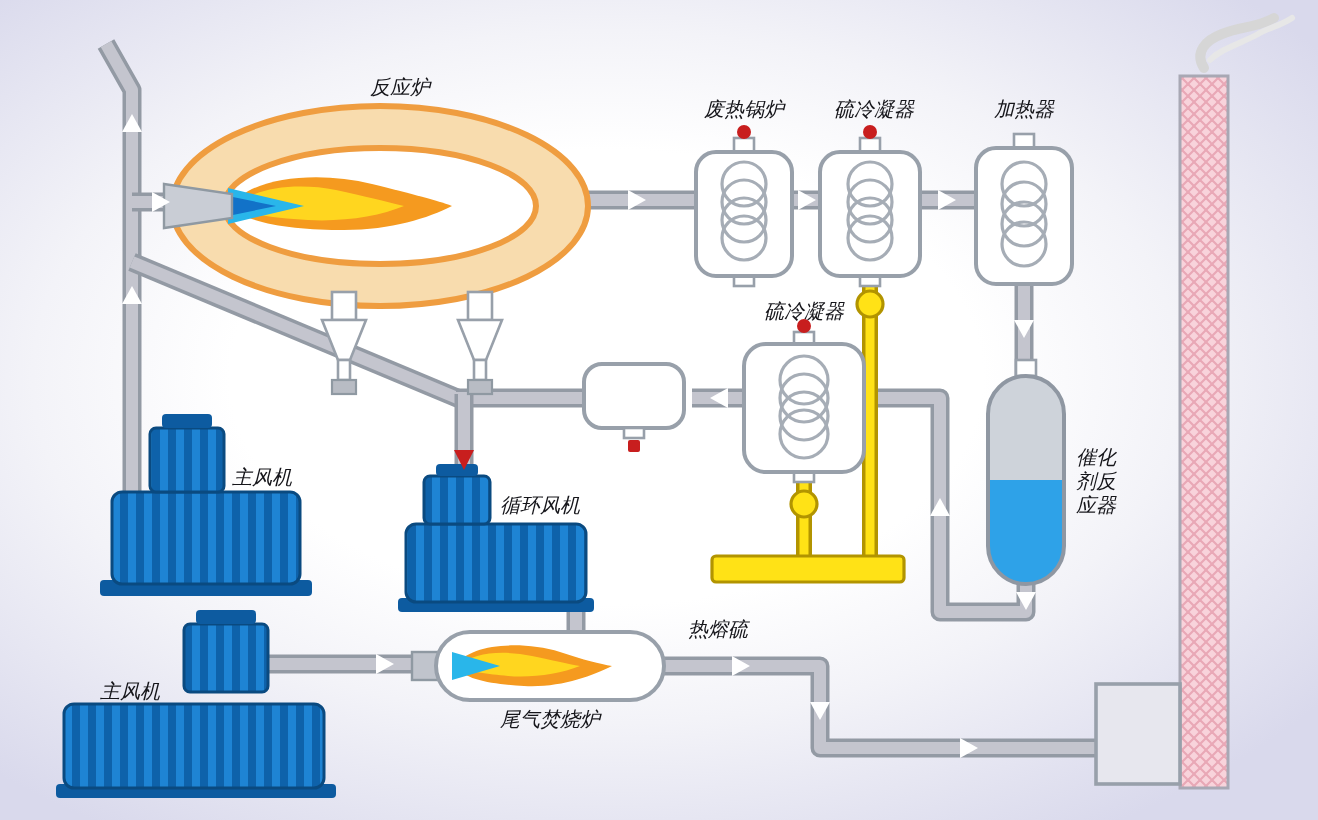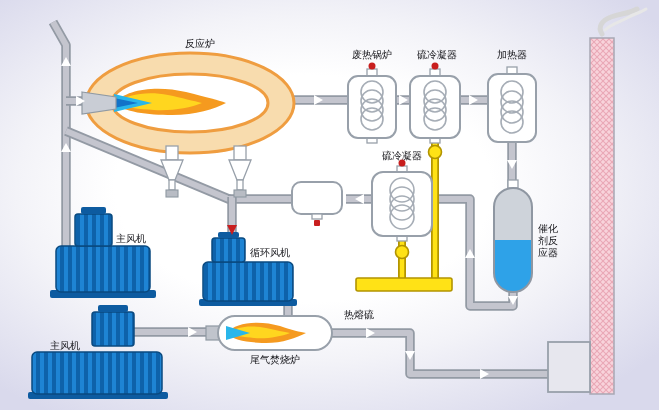--- a/index.html
+++ b/index.html
@@ -2,20 +2,21 @@
 <html><head>
 <meta charset="utf-8">
 <style>
   html,body{margin:0;padding:0;}
   .stage{
     position:relative;
     width:659px;height:410px;
     overflow:hidden;
     background: radial-gradient(ellipse 68% 66% at 46% 46%, #ffffff 42%, #f3f3f8 64%, #d9d9ec 100%);
     font-family:"Liberation Sans",sans-serif;
+    font-style:italic;
   }
   svg{position:absolute;left:0;top:0;}
   .po{fill:none;stroke:#939aa4;stroke-width:9.5;stroke-linejoin:round;}
   .pi{fill:none;stroke:#c4c5ce;stroke-width:6;stroke-linejoin:round;}
   .yo{fill:none;stroke:#b29400;stroke-width:8;}
   .yi{fill:none;stroke:#ffe216;stroke-width:4.5;}
   .vessel{fill:#ffffff;stroke:#98a0aa;stroke-width:2;}
   .coil{fill:none;stroke:#a6adb6;stroke-width:1.6;}
   .nub{fill:#ffffff;stroke:#98a0aa;stroke-width:1.3;}
   .red{fill:#c81e1e;}

